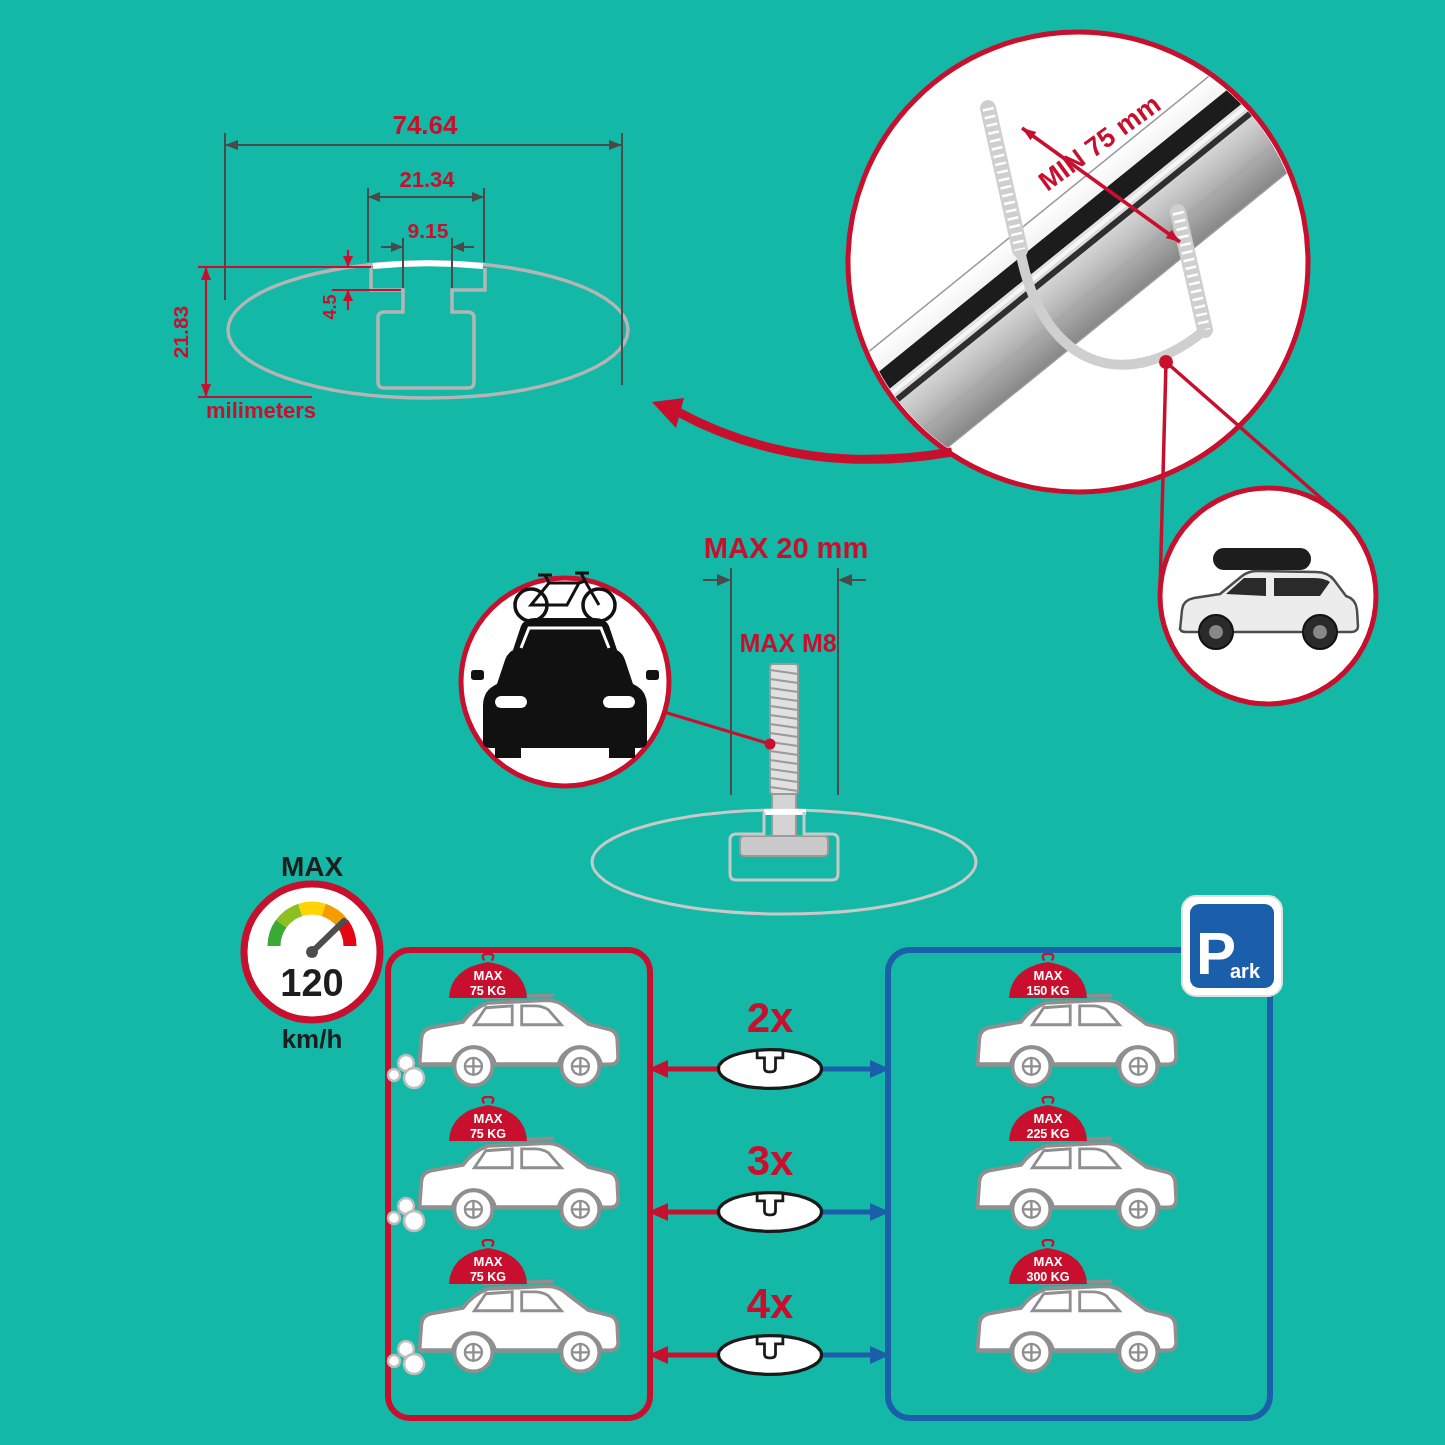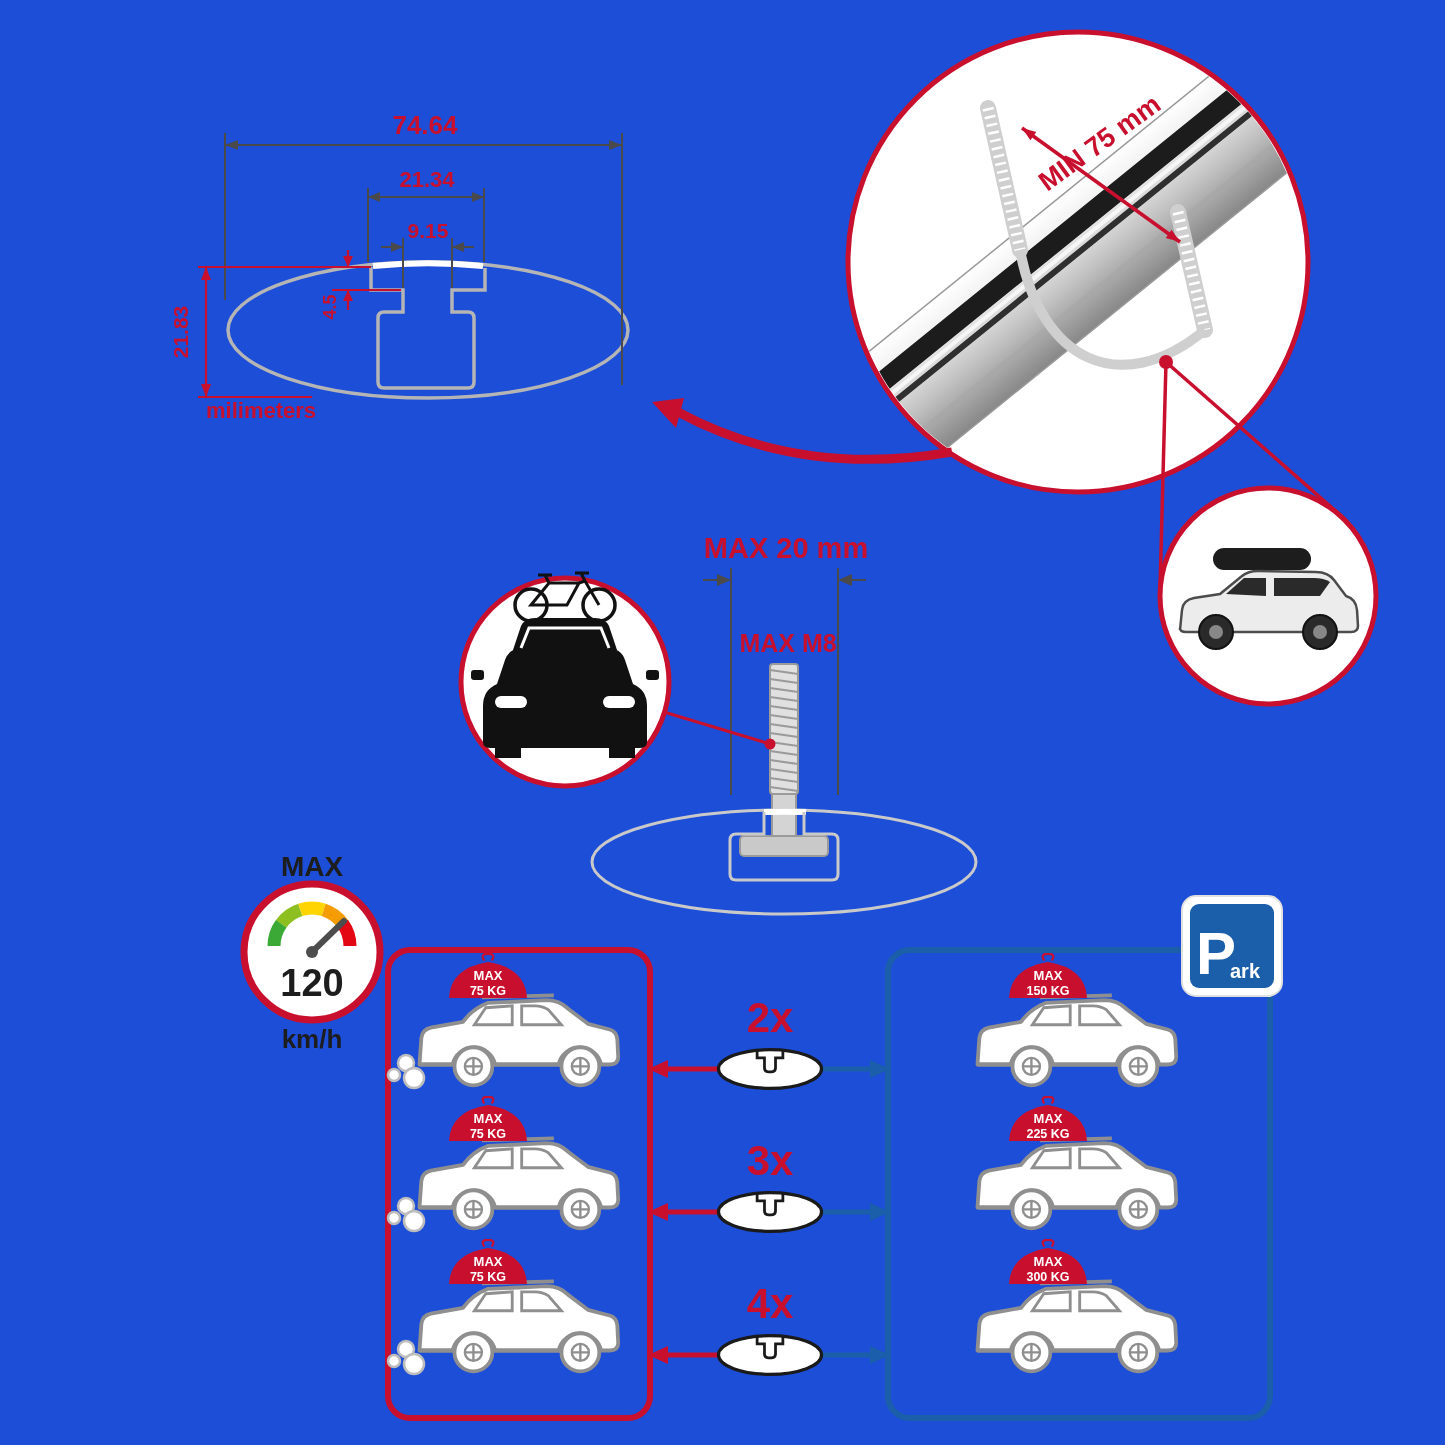--- a/index.html
+++ b/index.html
@@ -1,16 +1,16 @@
 <!DOCTYPE html>
 <html><head>
 <meta charset="utf-8">
 <style>
   html,body{margin:0;padding:0;background:#ffffff;}
-  .canvas{position:relative;width:1445px;height:1445px;background:#1d4ed8;overflow:hidden;
+  .canvas{position:relative;width:1445px;height:1445px;background:#14b8a6;overflow:hidden;
           font-family:"Liberation Sans", sans-serif;}
   svg{display:block}
   text{font-family:"Liberation Sans", sans-serif;}
   .dimnum{fill:#c8102e;font-weight:bold;}
   .darkline{stroke:#4a4a4a;stroke-width:2;fill:none;}
   .redline{stroke:#c8102e;stroke-width:2.2;fill:none;}
 </style>
 </head>
 <body>
 

